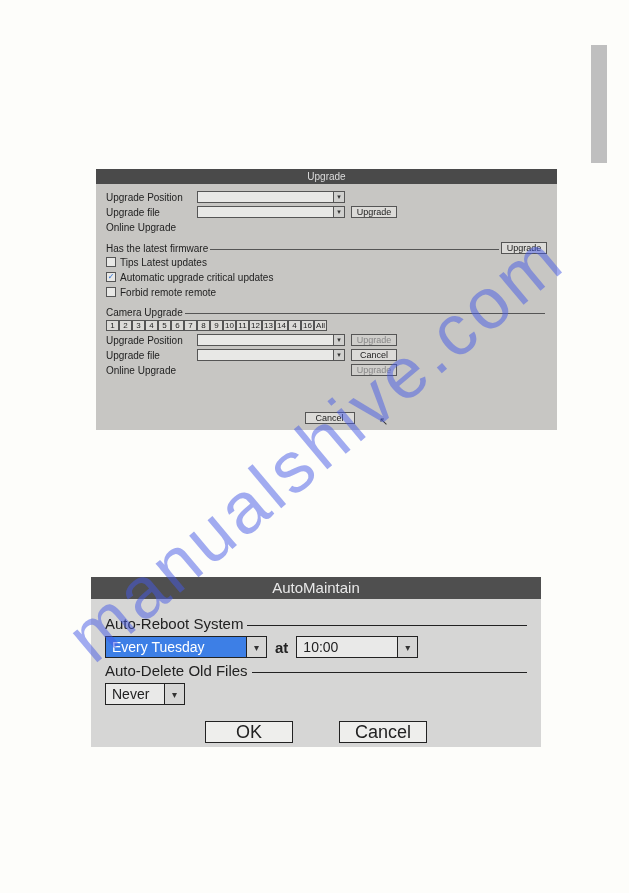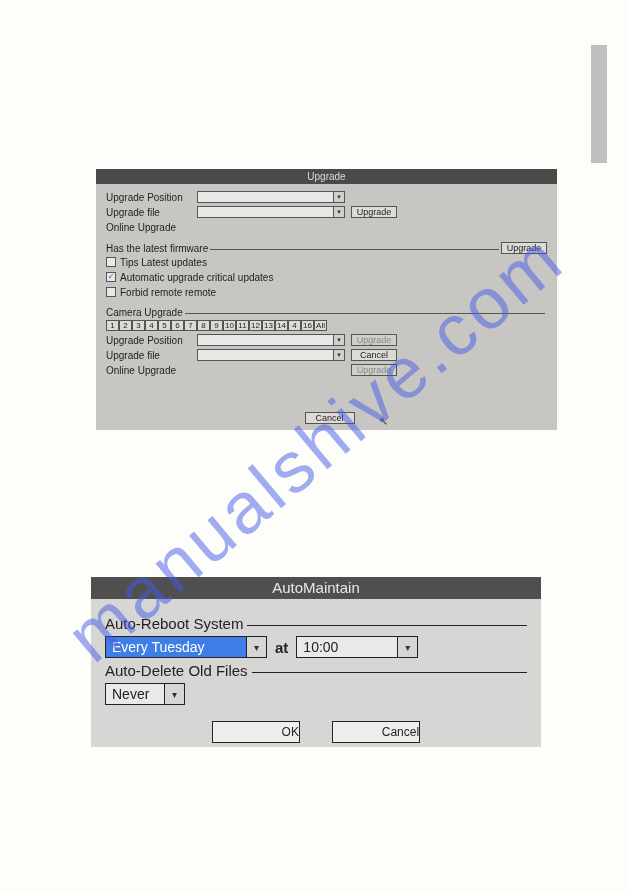--- a/index.html
+++ b/index.html
@@ -142,22 +142,22 @@
   .sel2 .dd2 {
     width:20px;border-left:1px solid #222;background:#d6d6d5;
     display:flex;align-items:center;justify-content:center;
     color:#333;
   }
   .sel2 .dd2::after{content:"▾";font-size:10px;}
   .row2 { display:flex;align-items:center;gap:8px;margin-top:4px;font-size:15px;}
   .footer2 { text-align:center;margin-top:16px;}
   .btn2 {
     display:inline-block;width:88px;height:22px;line-height:20px;
-    border:1px solid #222;background:#eeeeec;text-align:right;font-size:12px;
-    margin:0 14px;
+    border:1px solid #222;background:#eeeeec;text-align:center;font-size:18px;
+    margin:0 21px;
   }
 </style>
 </head>
 <body>
 
 <div class="scroll-track"></div>
 
 <div class="watermark">manualshive.com</div>
 
 <div class="dialog1">

